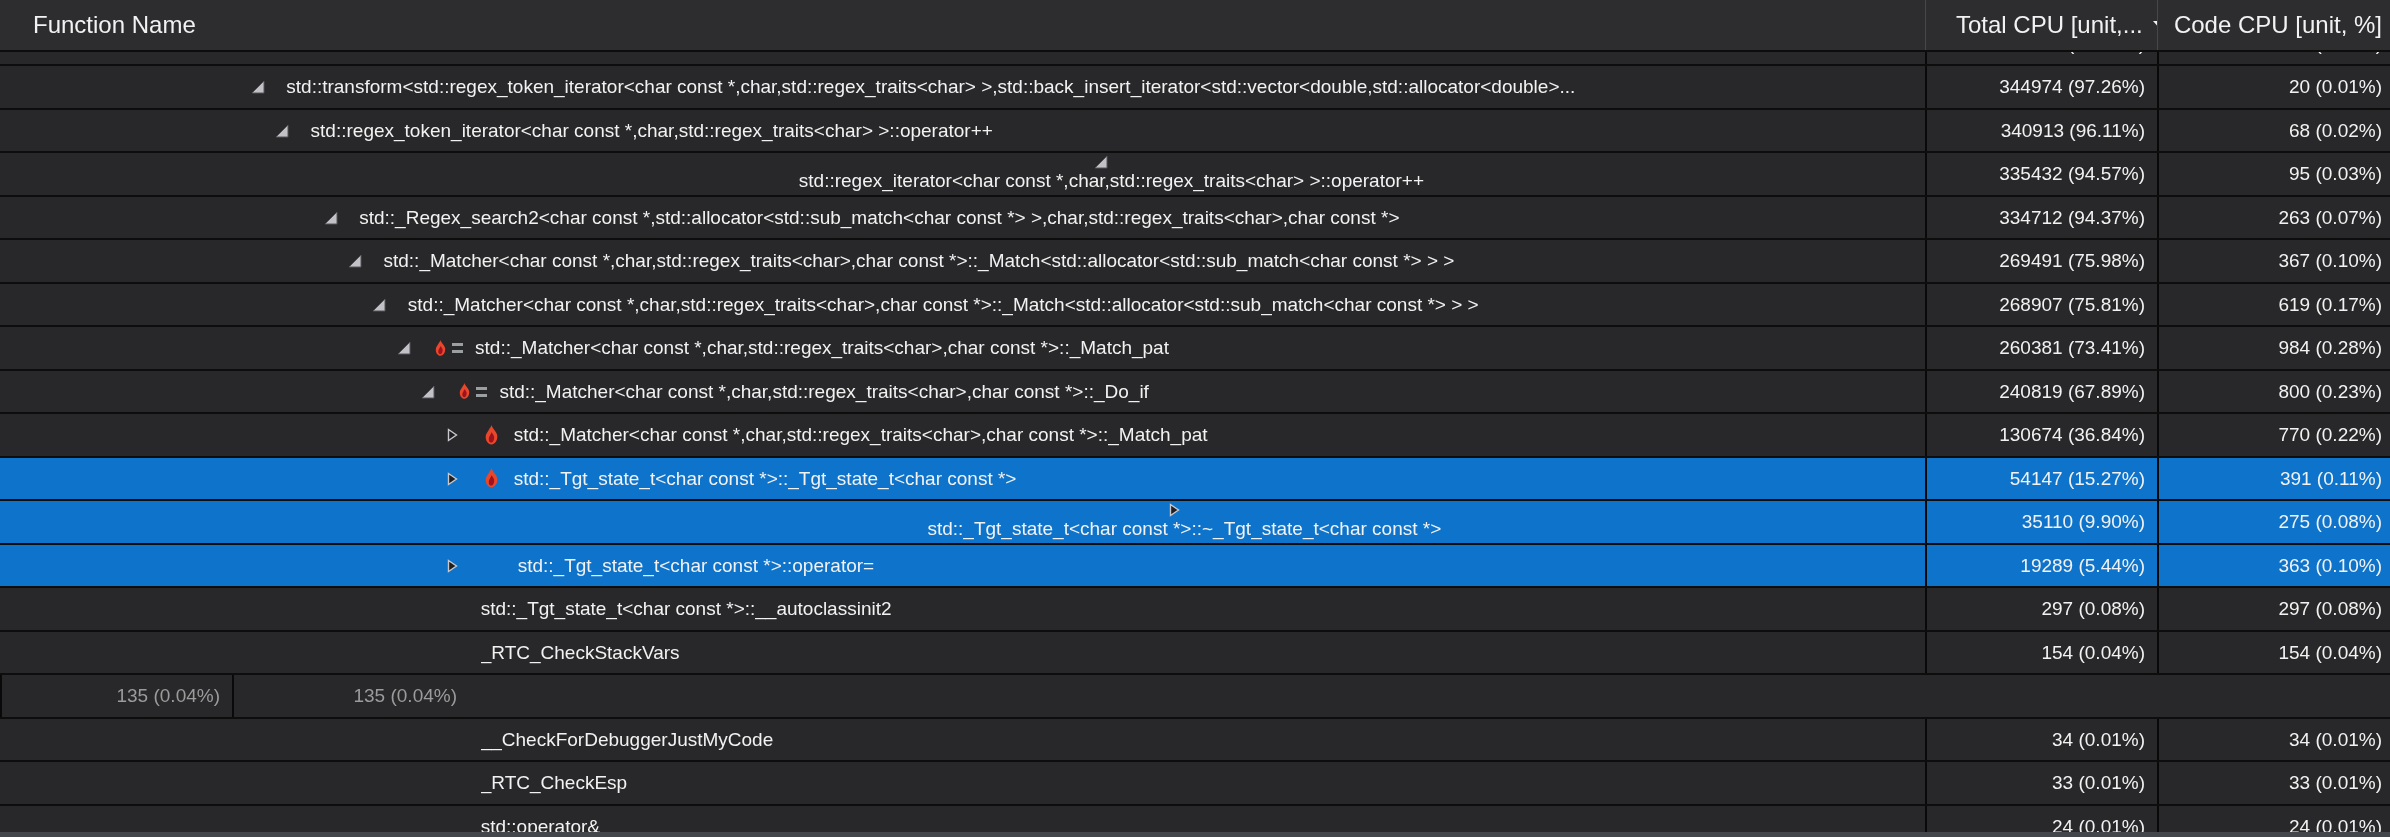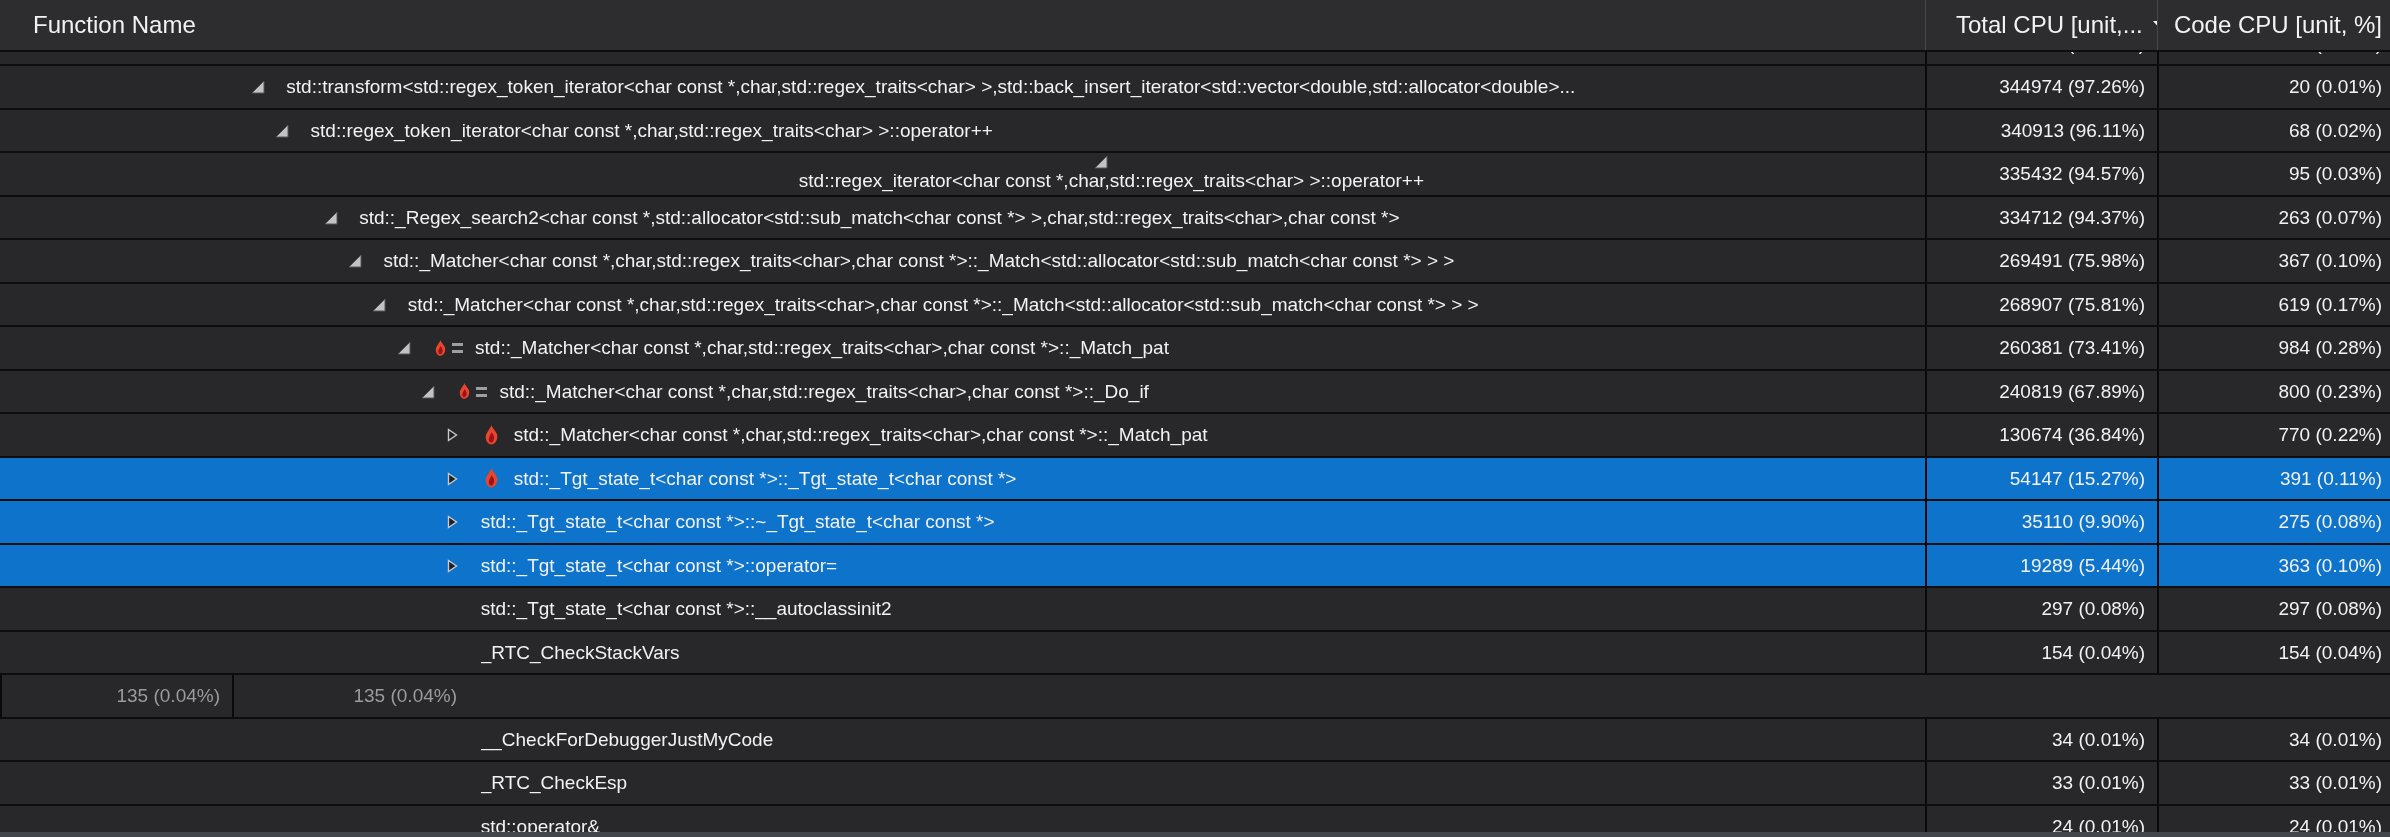--- a/index.html
+++ b/index.html
@@ -286,35 +286,35 @@
               </svg>
             </span>
             <span class="label">std::_Tgt_state_t&lt;char const *&gt;::_Tgt_state_t&lt;char const *&gt;</span>
           </div>
           <div class="c-total">54147 (15.27%)</div>
           <div class="c-self">391 (0.11%)</div>
         </div>
       </div>
       <div class="row selected">
         <div class="cellwrap">
-          <div class="c-name" style="padding-left: 443.7px;">
+          <div class="c-name" style="padding-left: 443.7px; flex-direction: column;">
             <span class="expander">
               <svg width="16" height="16" viewBox="0 0 16 16">
                 <polygon points="4.5,2.5 12.5,8 4.5,13.5" fill="#1f1f22" stroke="#c8c8cc" stroke-width="1.4"></polygon>
               </svg>
             </span>
             <span class="label">std::_Tgt_state_t&lt;char const *&gt;::~_Tgt_state_t&lt;char const *&gt;</span>
           </div>
           <div class="c-total">35110 (9.90%)</div>
           <div class="c-self">275 (0.08%)</div>
         </div>
       </div>
       <div class="row selected">
         <div class="cellwrap">
-          <div class="c-name" style="padding-left: 443.7px;">
+          <div class="c-name" style="padding-left: 443.7px; gap: 37px;">
             <span class="expander">
               <svg width="16" height="16" viewBox="0 0 16 16">
                 <polygon points="4.5,2.5 12.5,8 4.5,13.5" fill="#1f1f22" stroke="#c8c8cc" stroke-width="1.4"></polygon>
               </svg>
             </span>
             <span class="label">std::_Tgt_state_t&lt;char const *&gt;::operator=</span>
           </div>
           <div class="c-total">19289 (5.44%)</div>
           <div class="c-self">363 (0.10%)</div>
         </div>

